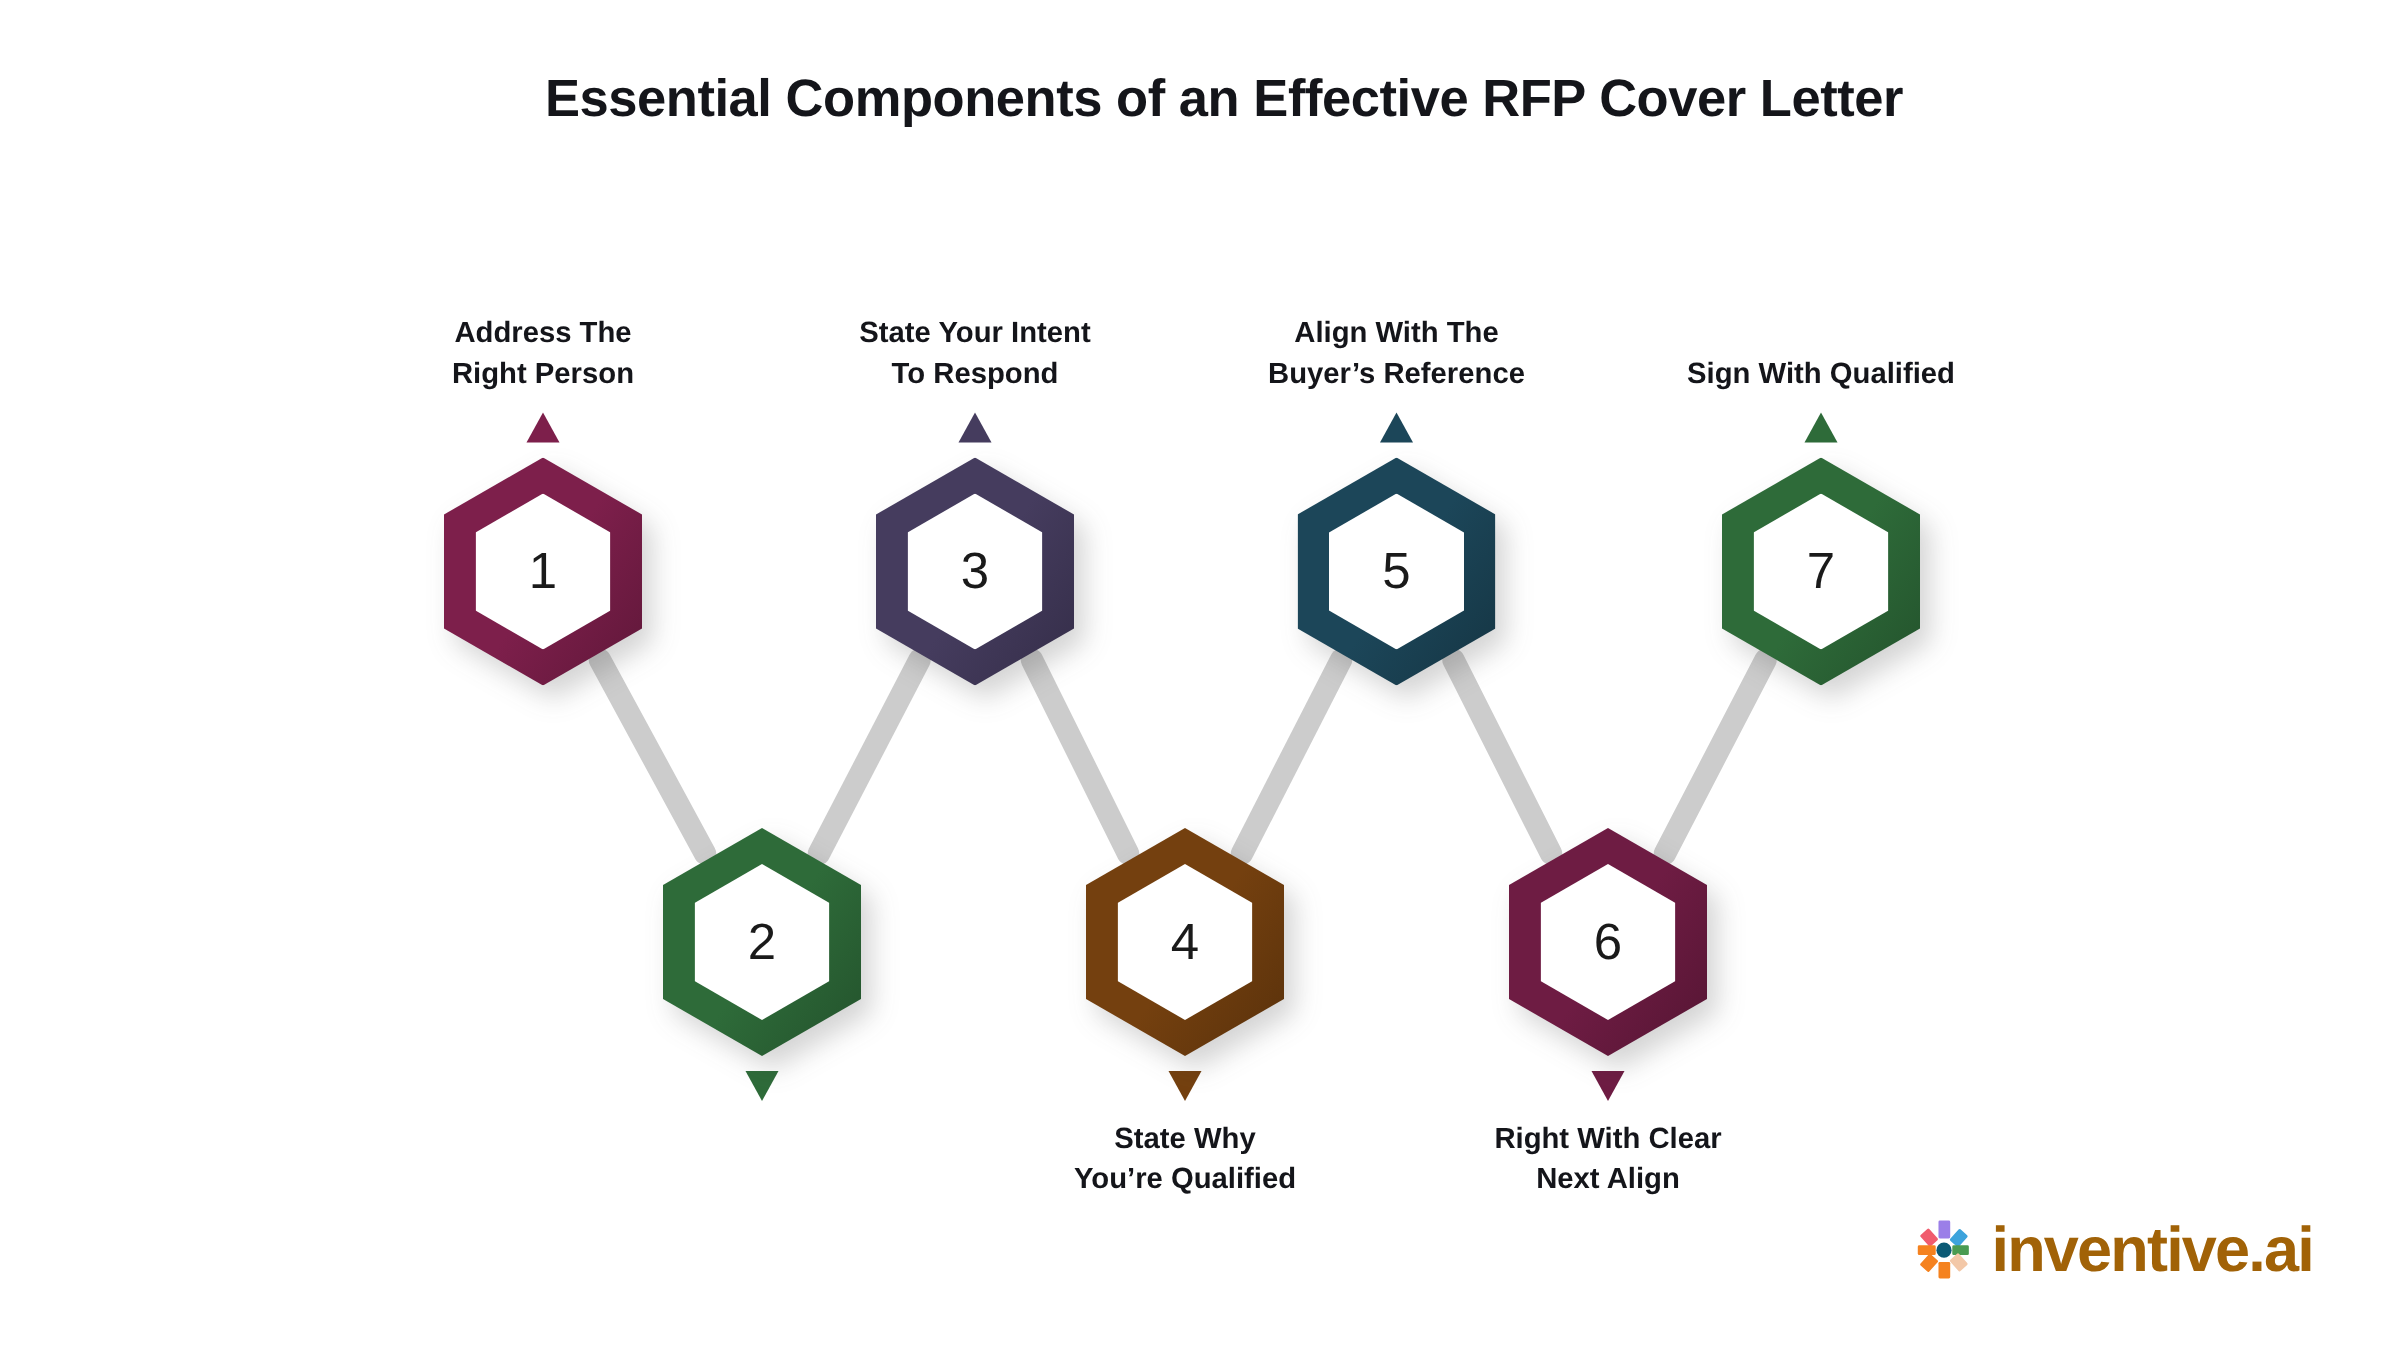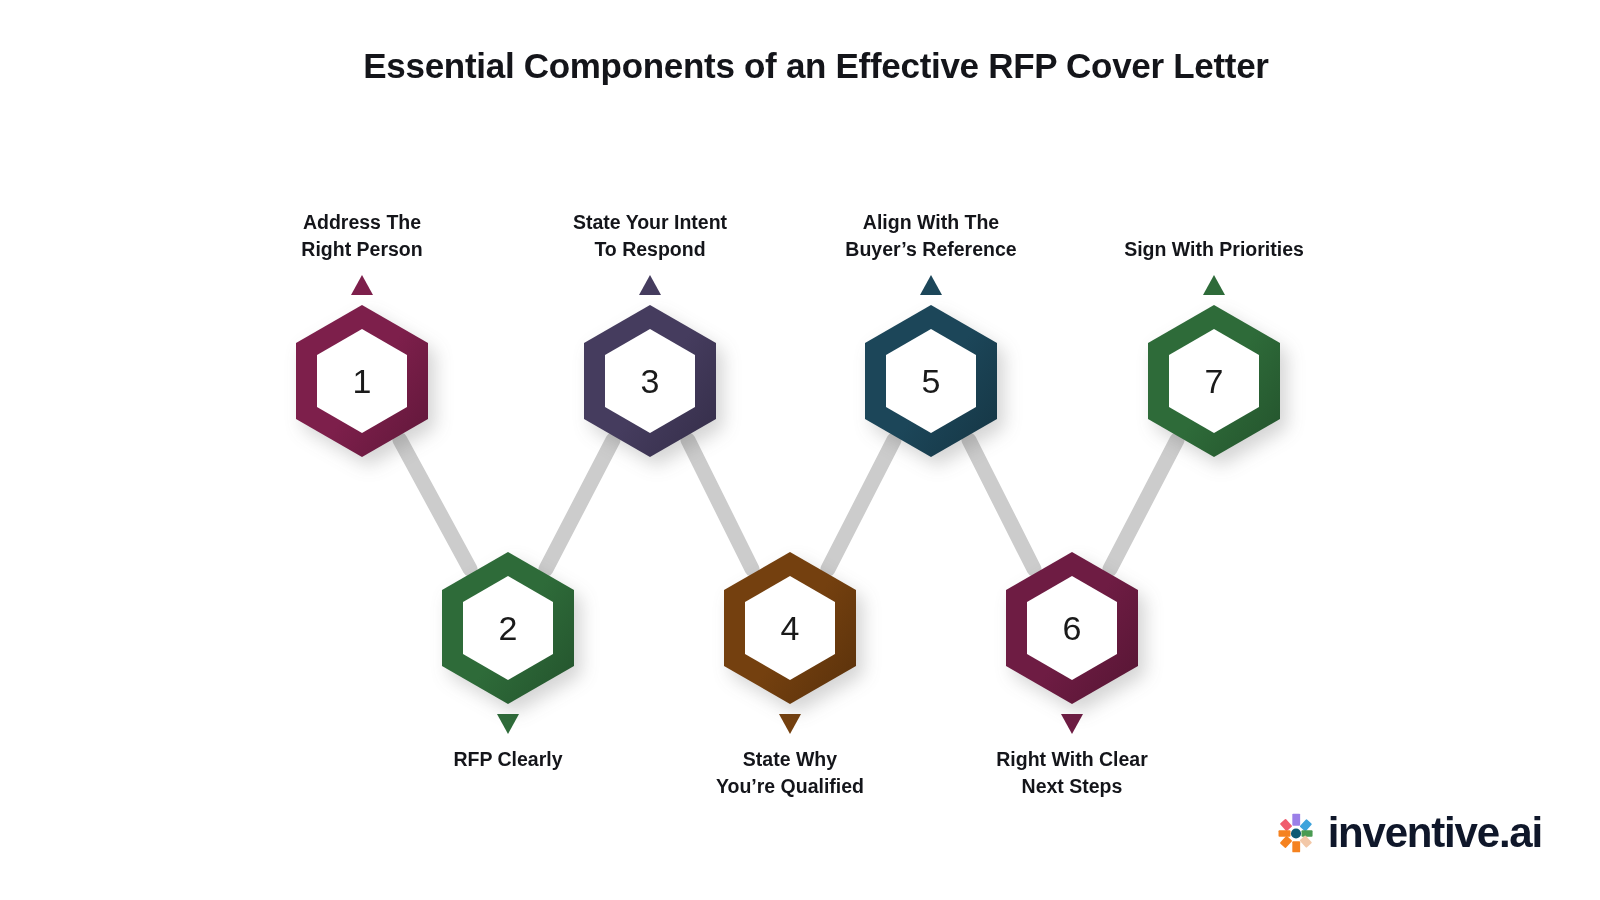--- a/index.html
+++ b/index.html
@@ -144,21 +144,21 @@
   }
   #brand-mark {
     width: 46px;
     height: 46px;
     flex: 0 0 auto;
   }
   #brand-text {
     font-size: 42px;
     font-weight: bold;
     letter-spacing: -1.2px;
-    color: #0f172a;
+    color: #a16207;
     line-height: 1;
     text-align: center;
   }
 </style>
 </head>
 <body>
 
 <div id="page-title">Essential Components of an Effective RFP Cover Letter</div>
 
 <div id="diagram">
@@ -180,21 +180,20 @@
         </div>
         <div class="tri up" style="border-bottom-color: rgb(125, 31, 75);"></div>
         <div class="hex-wrap">
           <div class="hex-outer" style="background: linear-gradient(125deg, rgb(125, 31, 75) 0%, rgb(125, 31, 75) 52%, rgb(95, 23, 57) 100%);"></div>
           <div class="hex-inner"></div>
           <div class="hex-num">1</div>
         </div>
       </div>
       <div class="node" style="left: 508px; top: 580px;">
         <div class="caption below">
-          <div>RFP Clearly</div>
         </div>
         <div class="tri down" style="border-top-color: rgb(46, 107, 57);"></div>
         <div class="hex-wrap">
           <div class="hex-outer" style="background: linear-gradient(125deg, rgb(46, 107, 57) 0%, rgb(46, 107, 57) 52%, rgb(35, 82, 44) 100%);"></div>
           <div class="hex-inner"></div>
           <div class="hex-num">2</div>
         </div>
       </div>
       <div class="node" style="left: 650px; top: 333px;">
         <div class="caption above">
@@ -228,32 +227,32 @@
         <div class="tri up" style="border-bottom-color: rgb(28, 70, 89);"></div>
         <div class="hex-wrap">
           <div class="hex-outer" style="background: linear-gradient(125deg, rgb(28, 70, 89) 0%, rgb(28, 70, 89) 52%, rgb(21, 53, 67) 100%);"></div>
           <div class="hex-inner"></div>
           <div class="hex-num">5</div>
         </div>
       </div>
       <div class="node" style="left: 1072px; top: 580px;">
         <div class="caption below">
           <div>Right With Clear</div>
-          <div>Next Steps</div>
+          <div>Next Align</div>
         </div>
         <div class="tri down" style="border-top-color: rgb(110, 28, 67);"></div>
         <div class="hex-wrap">
           <div class="hex-outer" style="background: linear-gradient(125deg, rgb(110, 28, 67) 0%, rgb(110, 28, 67) 52%, rgb(85, 21, 51) 100%);"></div>
           <div class="hex-inner"></div>
           <div class="hex-num">6</div>
         </div>
       </div>
       <div class="node" style="left: 1214px; top: 333px;">
         <div class="caption above">
-          <div>Sign With Priorities</div>
+          <div>Sign With Qualified</div>
         </div>
         <div class="tri up" style="border-bottom-color: rgb(46, 107, 57);"></div>
         <div class="hex-wrap">
           <div class="hex-outer" style="background: linear-gradient(125deg, rgb(46, 107, 57) 0%, rgb(46, 107, 57) 52%, rgb(35, 82, 44) 100%);"></div>
           <div class="hex-inner"></div>
           <div class="hex-num">7</div>
         </div>
       </div>
     </div>
 </div>

